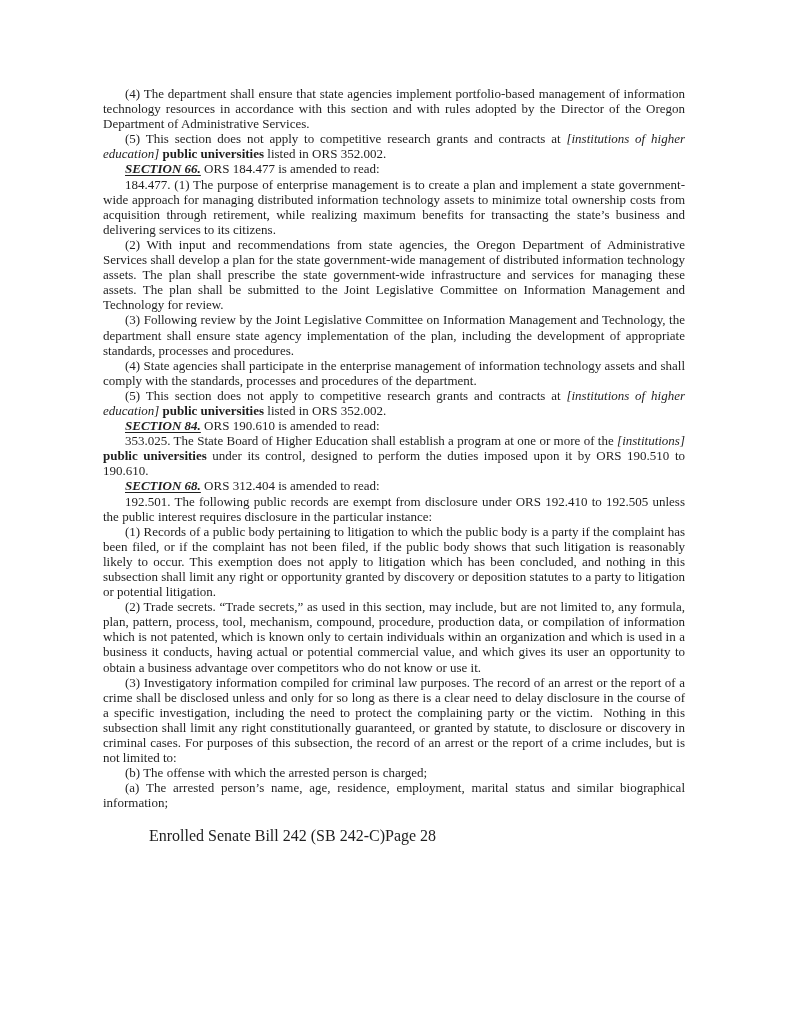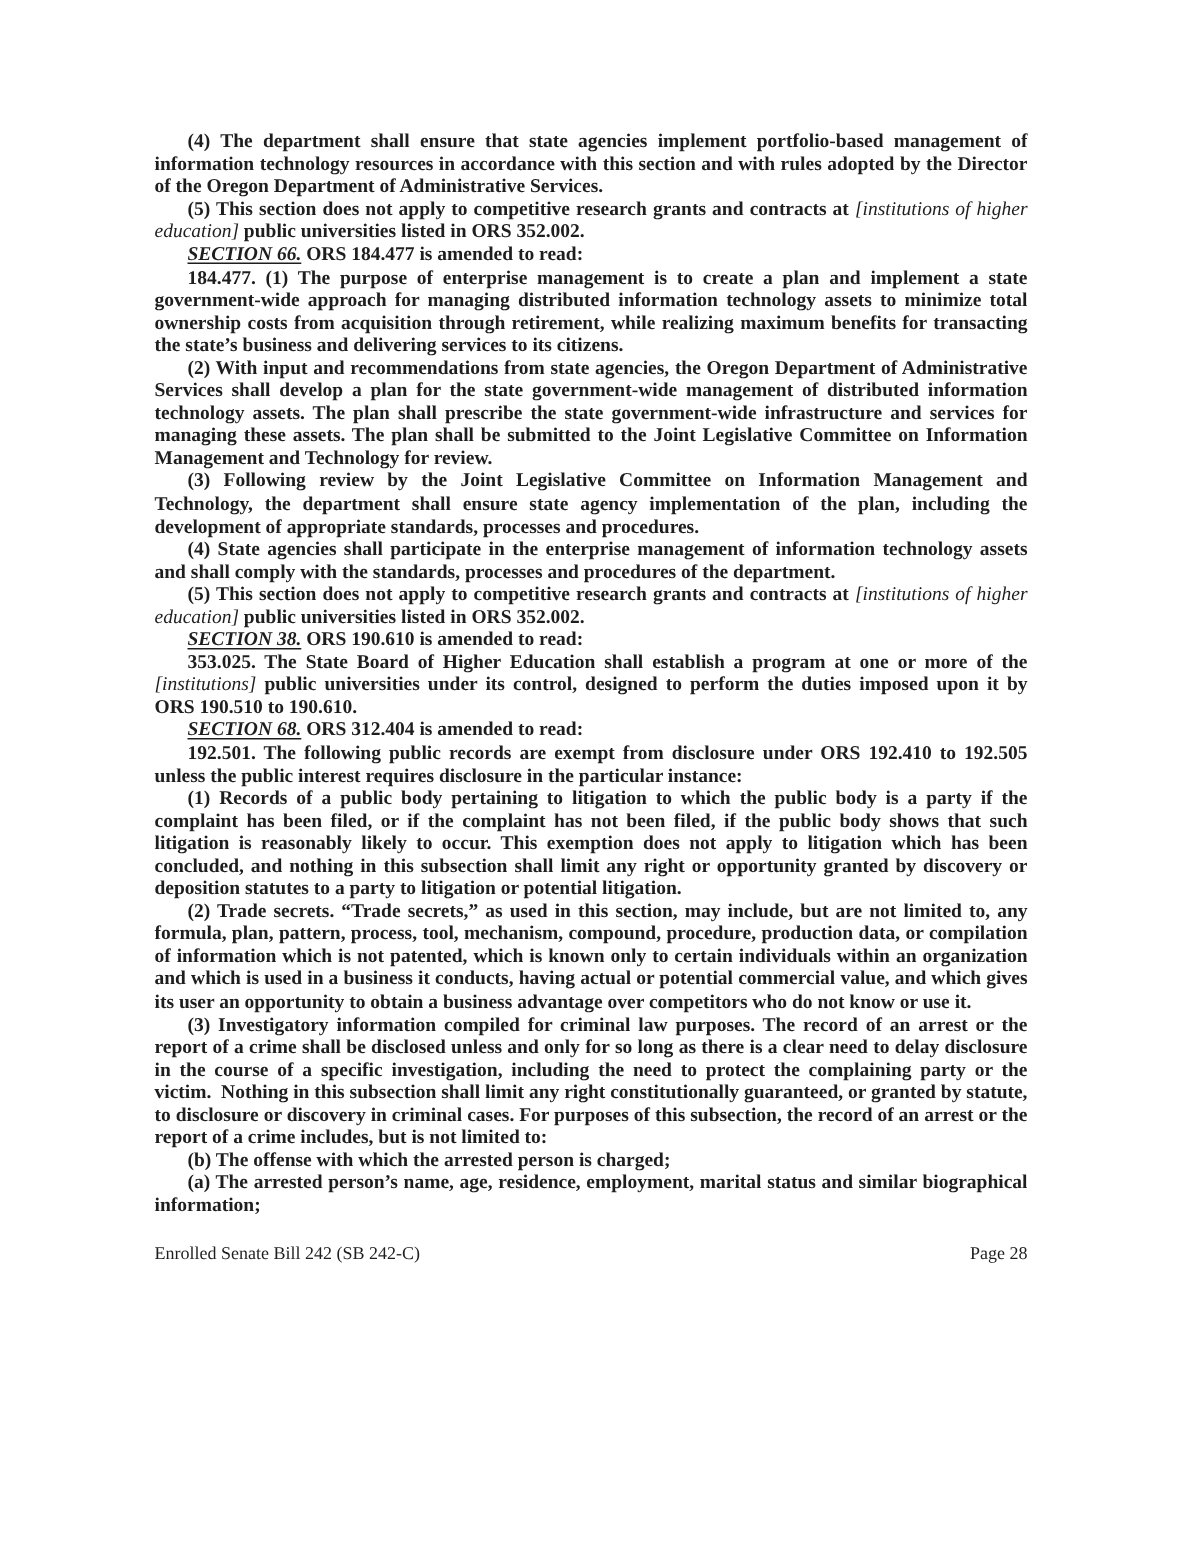--- a/index.html
+++ b/index.html
@@ -27,52 +27,52 @@
     width: 582px;
     font-size: 13px;
     line-height: 15.1px;
   }
   .doc-body p {
     margin: 0;
     padding: 0;
     text-align: justify;
     text-indent: 22px;
   }
-  .seg-n { font-weight: bold; }
+  .seg-n { font-weight: normal; }
   .seg-b { font-weight: bold; }
   .seg-i { font-style: italic; }
   .seg-bu {
     font-weight: bold;
     text-decoration: underline;
     text-underline-offset: 2px;
     font-style: italic;
   }
   .footer {
     display: flex;
-    justify-content: space-between;
     margin-top: 17px;
-    font-size: 12px;
+    font-size: 16px;
     line-height: 15.1px;
+    margin-left: 46px;
   }
 </style>
 </head>
 <body>
 
 <div class="page">
   <div class="doc-wrap">
     <div class="doc-body">
         <p><span class="seg-n">(4) The department shall ensure that state agencies implement portfolio-based management of information technology resources in accordance with this section and with rules adopted by the Director of the Oregon Department of Administrative Services.</span></p>
         <p><span class="seg-n">(5) This section does not apply to competitive research grants and contracts at </span><span class="seg-i">[institutions of higher education]</span><span class="seg-n"> </span><span class="seg-b">public universities</span><span class="seg-n"> listed in ORS 352.002.</span></p>
         <p><span class="seg-bu">SECTION 66.</span><span class="seg-n"> ORS 184.477 is amended to read:</span></p>
         <p><span class="seg-n">184.477. (1) The purpose of enterprise management is to create a plan and implement a state government-wide approach for managing distributed information technology assets to minimize total ownership costs from acquisition through retirement, while realizing maximum benefits for transacting the state’s business and delivering services to its citizens.</span></p>
         <p><span class="seg-n">(2) With input and recommendations from state agencies, the Oregon Department of Administrative Services shall develop a plan for the state government-wide management of distributed information technology assets. The plan shall prescribe the state government-wide infrastructure and services for managing these assets. The plan shall be submitted to the Joint Legislative Committee on Information Management and Technology for review.</span></p>
         <p><span class="seg-n">(3) Following review by the Joint Legislative Committee on Information Management and Technology, the department shall ensure state agency implementation of the plan, including the development of appropriate standards, processes and procedures.</span></p>
         <p><span class="seg-n">(4) State agencies shall participate in the enterprise management of information technology assets and shall comply with the standards, processes and procedures of the department.</span></p>
         <p><span class="seg-n">(5) This section does not apply to competitive research grants and contracts at </span><span class="seg-i">[institutions of higher education]</span><span class="seg-n"> </span><span class="seg-b">public universities</span><span class="seg-n"> listed in ORS 352.002.</span></p>
-        <p><span class="seg-bu">SECTION 38.</span><span class="seg-n"> ORS 190.610 is amended to read:</span></p>
+        <p><span class="seg-bu">SECTION 84.</span><span class="seg-n"> ORS 190.610 is amended to read:</span></p>
         <p><span class="seg-n">353.025. The State Board of Higher Education shall establish a program at one or more of the </span><span class="seg-i">[institutions]</span><span class="seg-n"> </span><span class="seg-b">public universities</span><span class="seg-n"> under its control, designed to perform the duties imposed upon it by ORS 190.510 to 190.610.</span></p>
         <p><span class="seg-bu">SECTION 68.</span><span class="seg-n"> ORS 312.404 is amended to read:</span></p>
         <p><span class="seg-n">192.501. The following public records are exempt from disclosure under ORS 192.410 to 192.505 unless the public interest requires disclosure in the particular instance:</span></p>
         <p><span class="seg-n">(1) Records of a public body pertaining to litigation to which the public body is a party if the complaint has been filed, or if the complaint has not been filed, if the public body shows that such litigation is reasonably likely to occur. This exemption does not apply to litigation which has been concluded, and nothing in this subsection shall limit any right or opportunity granted by discovery or deposition statutes to a party to litigation or potential litigation.</span></p>
         <p><span class="seg-n">(2) Trade secrets. “Trade secrets,” as used in this section, may include, but are not limited to, any formula, plan, pattern, process, tool, mechanism, compound, procedure, production data, or compilation of information which is not patented, which is known only to certain individuals within an organization and which is used in a business it conducts, having actual or potential commercial value, and which gives its user an opportunity to obtain a business advantage over competitors who do not know or use it.</span></p>
         <p><span class="seg-n">(3) Investigatory information compiled for criminal law purposes. The record of an arrest or the report of a crime shall be disclosed unless and only for so long as there is a clear need to delay disclosure in the course of a specific investigation, including the need to protect the complaining party or the victim.&nbsp; Nothing in this subsection shall limit any right constitutionally guaranteed, or granted by statute, to disclosure or discovery in criminal cases. For purposes of this subsection, the record of an arrest or the report of a crime includes, but is not limited to:</span></p>
         <p><span class="seg-n">(b) The offense with which the arrested person is charged;</span></p>
         <p><span class="seg-n">(a) The arrested person’s name, age, residence, employment, marital status and similar biographical information;</span></p>
       </div>
     <div class="footer">

